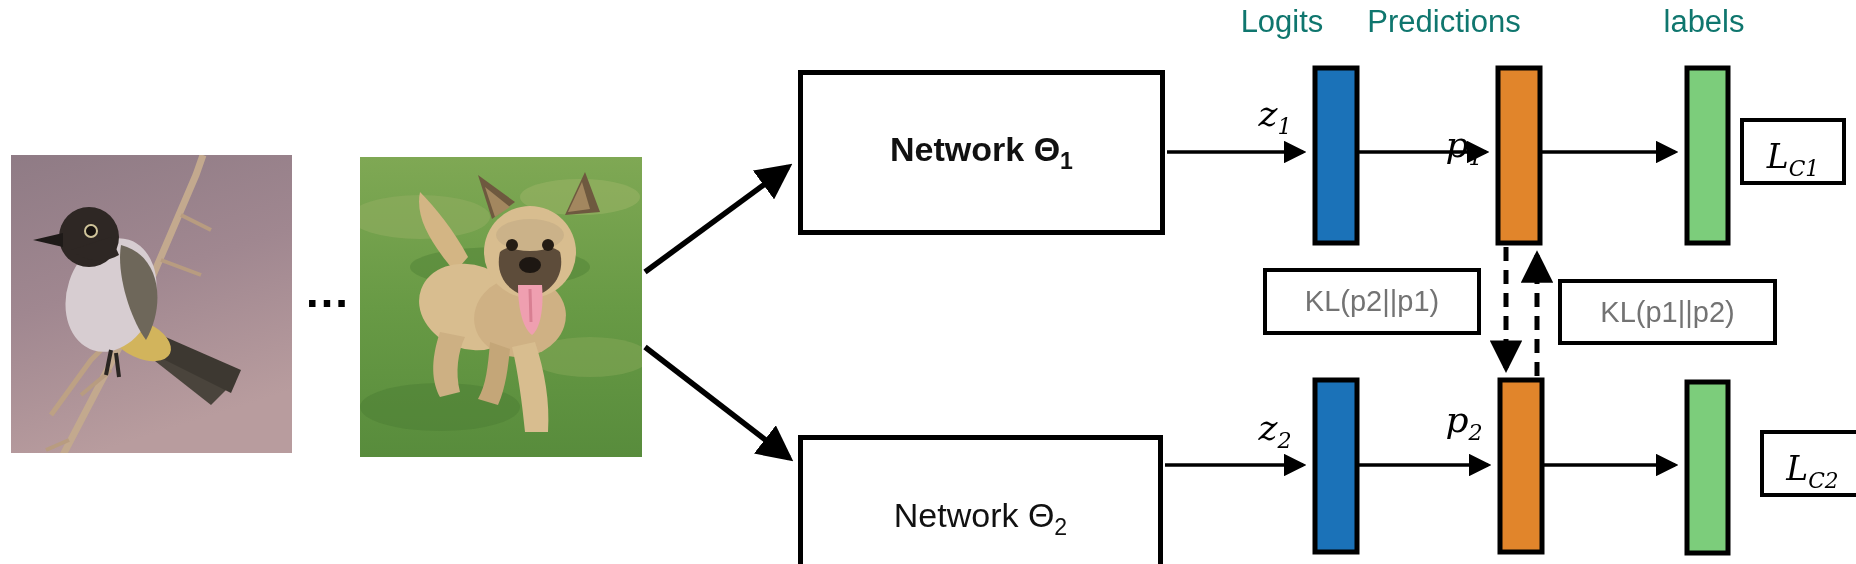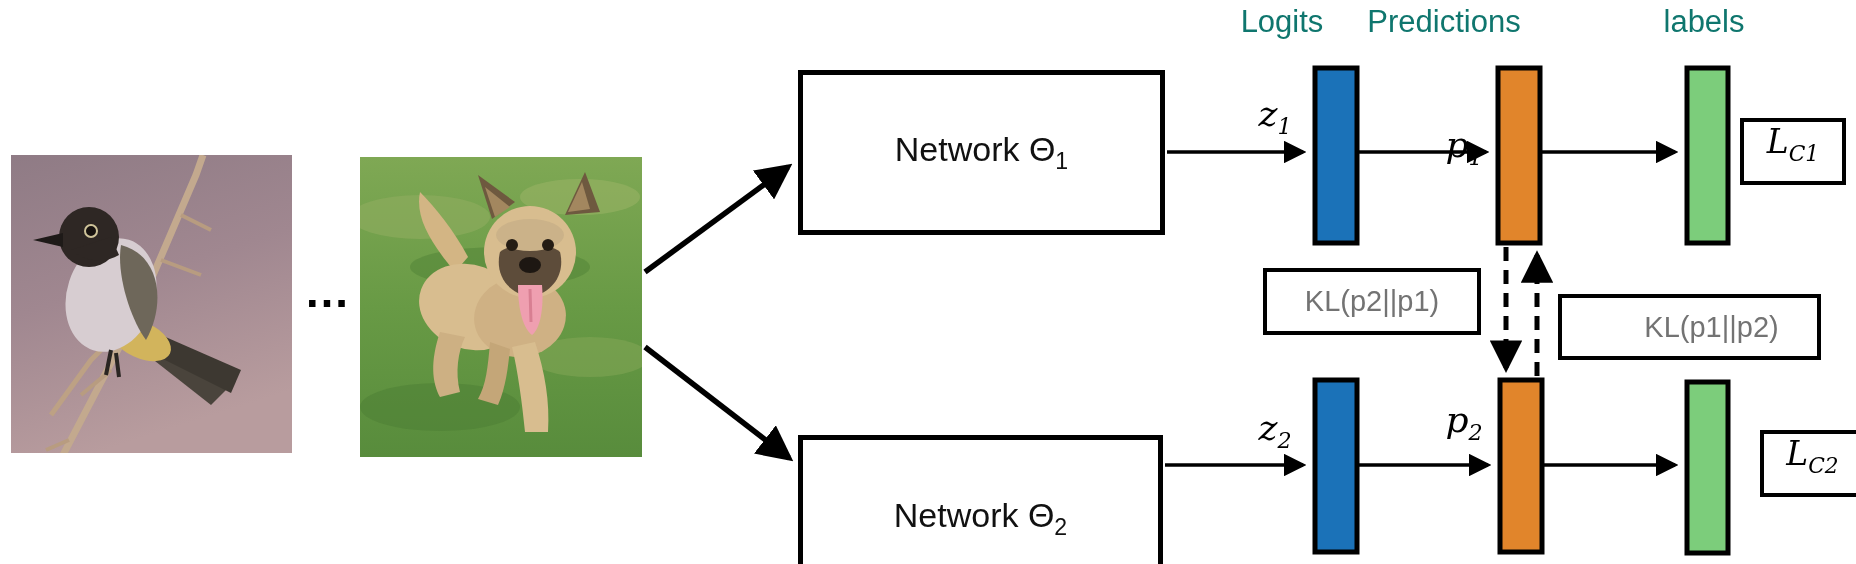--- a/index.html
+++ b/index.html
@@ -7,21 +7,21 @@
           font-family:"Liberation Sans",sans-serif;color:#000;}
   .abs{position:absolute;}
   .overlay{position:absolute;left:0;top:0;width:1856px;height:564px;}
   .toplabel{position:absolute;top:4px;font-size:31px;color:#0f766e;text-align:center;}
   .netbox{position:absolute;background:#fff;border:5px solid #000;display:flex;
           align-items:center;justify-content:center;font-size:34px;color:#111;}
   .netbox sub{font-size:0.68em;}
   .klbox{position:absolute;background:#fff;border:4px solid #000;display:flex;
          align-items:center;justify-content:center;font-size:29px;color:#737373;}
   .lossbox{position:absolute;background:#fff;border:4px solid #000;display:flex;
-           align-items:flex-start;justify-content:center;
+           align-items:flex-end;justify-content:center;
            font-family:"DejaVu Serif",serif;font-style:italic;font-size:33px;}
   .lossbox sub{font-size:0.66em;font-style:italic;}
   .mathlab{position:absolute;font-family:"DejaVu Serif",serif;font-style:italic;
            font-size:36px;text-align:center;line-height:1;}
   .mathlab sub{font-size:0.62em;}
   .ellipsis{position:absolute;font-size:46px;font-weight:bold;letter-spacing:2px;line-height:1;}
   .photo{position:absolute;overflow:hidden;}
   .photo svg{display:block;width:100%;height:100%;}
 </style>
 </head>
@@ -141,42 +141,42 @@
 
     <rect x="1315" y="380" width="42" height="172" stroke="#000" stroke-width="5" fill="#1B72B8"></rect>
     <rect x="1500" y="380" width="42" height="172" stroke="#000" stroke-width="5" fill="#E1852B"></rect>
     <rect x="1687" y="382" width="41" height="171" stroke="#000" stroke-width="5" fill="#7CCD7B"></rect>
   </svg>
 
   <div class="toplabel" style="left:1212px;width:140px;">Logits</div>
   <div class="toplabel" style="left:1354px;width:180px;">Predictions</div>
   <div class="toplabel" style="left:1634px;width:140px;">labels</div>
 
-  <div class="netbox" style="left:798px;top:70px;width:357px;height:155px;">
+  <div class="netbox" style="left:798px;top:70px;width:357px;height:155px;font-weight:bold;">
     <span><span>Network Θ</span><sub>1</sub></span>
   </div>
   <div class="netbox" style="left:798px;top:404px;width:355px;height:156px;margin-top:31px;">
     <span><span>Network Θ</span><sub>2</sub></span>
   </div>
 
   <div class="mathlab" style="left:1240px;top:96px;width:70px;">
     <span>z</span><sub>1</sub>
   </div>
   <div class="mathlab" style="left:1432px;top:96px;width:64px;margin-top:31px;">
     <span>p</span><sub>1</sub>
   </div>
   <div class="mathlab" style="left:1240px;top:410px;width:70px;">
     <span>z</span><sub>2</sub>
   </div>
   <div class="mathlab" style="left:1432px;top:402px;width:64px;">
     <span>p</span><sub>2</sub>
   </div>
 
   <div class="klbox" style="left:1263px;top:268px;width:210px;height:59px;">KL(p2||p1)</div>
-  <div class="klbox" style="left:1558px;top:294px;width:211px;height:58px;padding-left:44px;">KL(p1||p2)</div>
+  <div class="klbox" style="left:1558px;top:279px;width:211px;height:58px;">KL(p1||p2)</div>
 
   <div class="lossbox" style="left:1740px;top:118px;width:98px;height:59px;">
     <span><span>L</span><sub>C1</sub></span>
   </div>
   <div class="lossbox" style="left:1740px;top:430px;width:97px;height:59px;margin-left:20px;">
     <span><span>L</span><sub>C2</sub></span>
   </div>
 
 </div>
 

